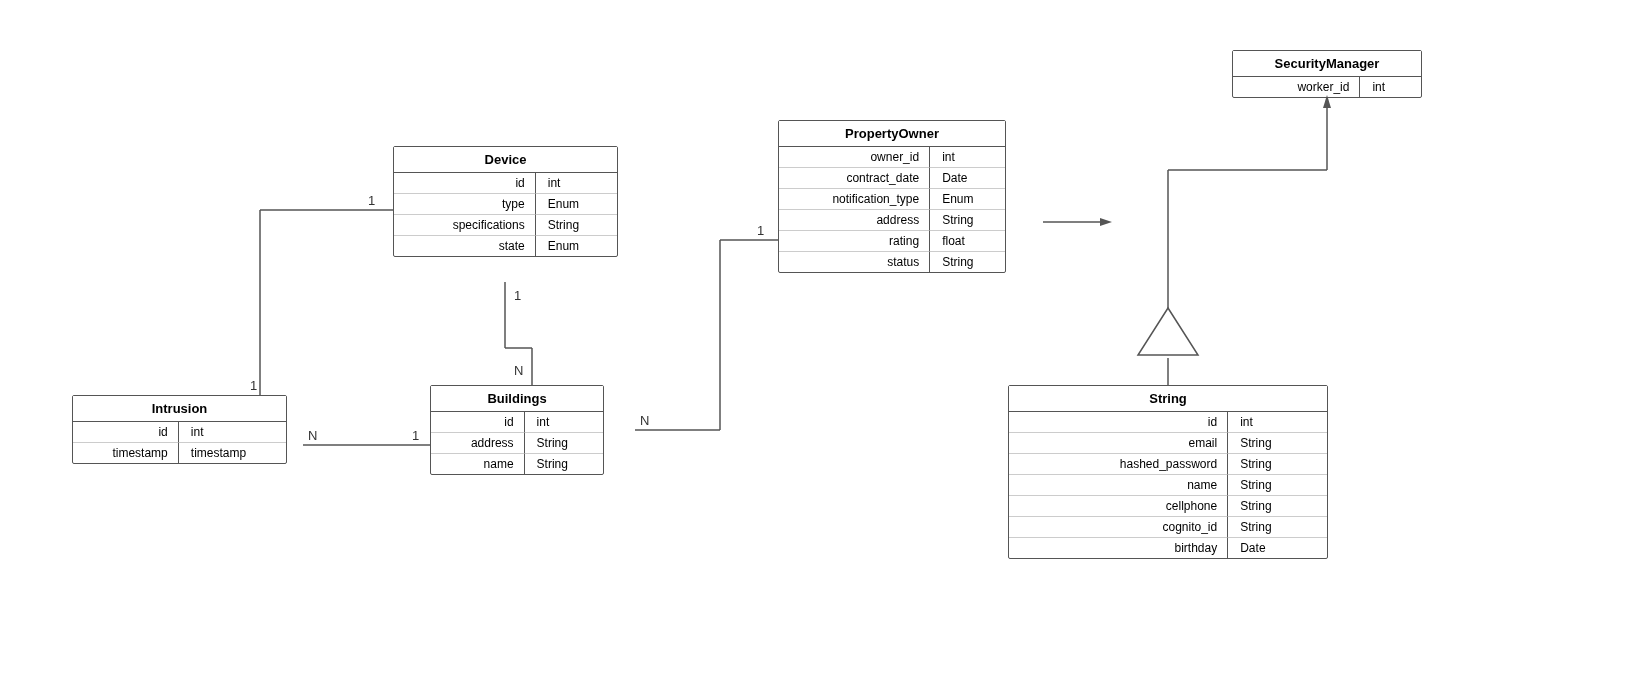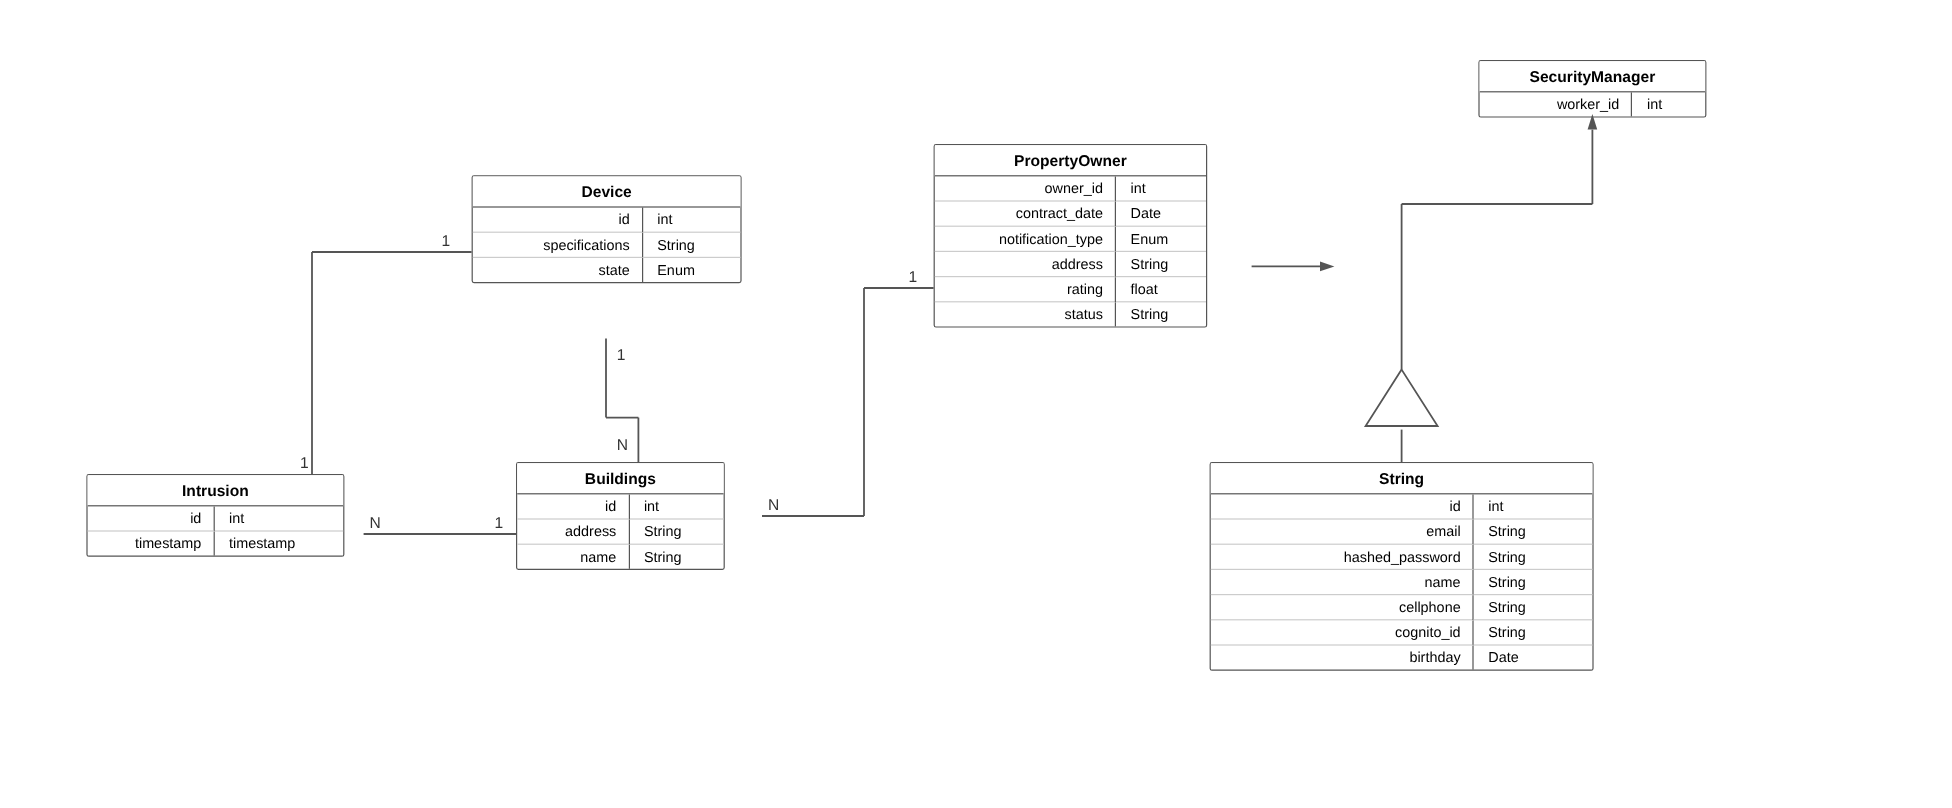--- a/index.html
+++ b/index.html
@@ -110,20 +110,24 @@
   </div>
 
   <div class="er-table" style="left:393px; top:130px; width:225px;margin-top:16px;">
     <div class="er-table-header">Device</div>
     <div class="er-table-body">
       <div class="er-row">
         <div class="er-cell">id</div>
         <div class="er-cell">int</div>
       </div>
       <div class="er-row">
+        <div class="er-cell">type</div>
+        <div class="er-cell">Enum</div>
+      </div>
+      <div class="er-row">
         <div class="er-cell">specifications</div>
         <div class="er-cell">String</div>
       </div>
       <div class="er-row">
         <div class="er-cell">state</div>
         <div class="er-cell">Enum</div>
       </div>
     </div>
   </div>
 

